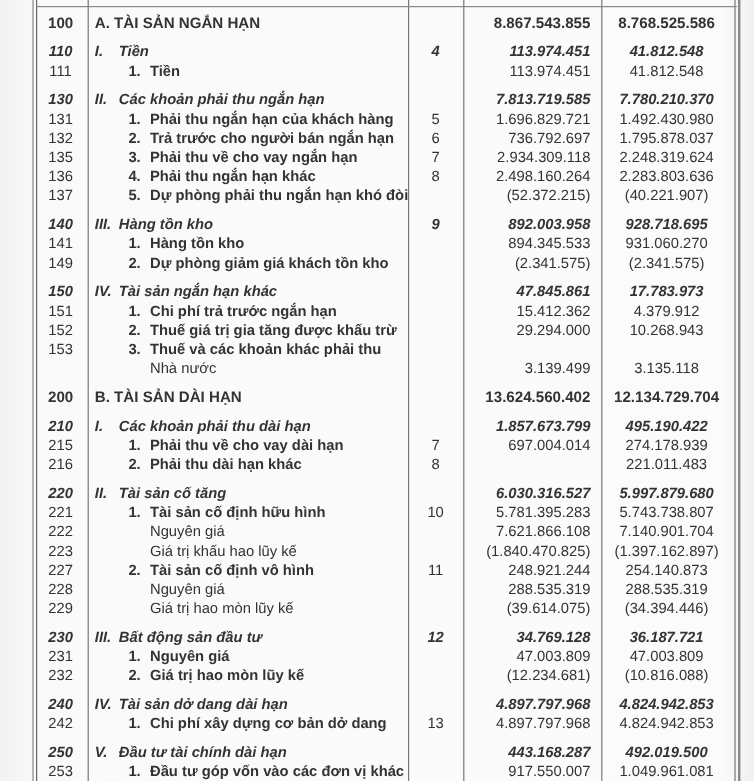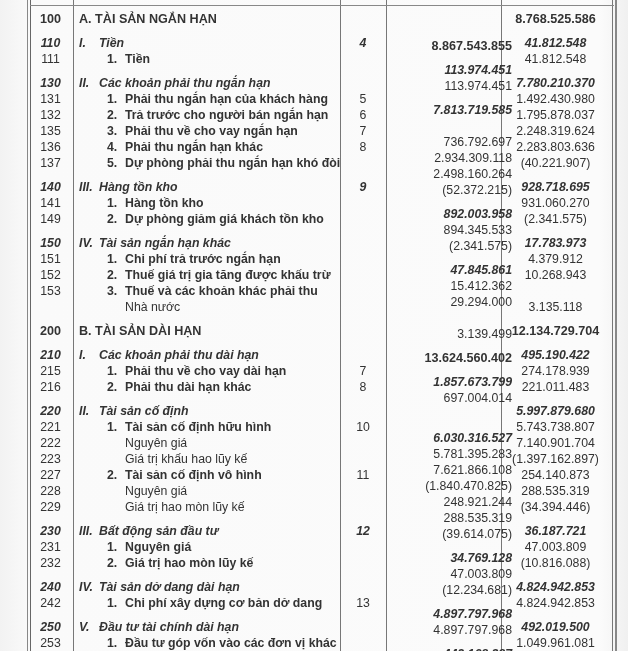--- a/index.html
+++ b/index.html
@@ -27,21 +27,21 @@
     .hline-top { position: absolute; left: 30px; top: 5px; width: 584px; height: 1px; background: #888; }
 
     .rows { position: absolute; left: 0; top: 9px; width: 628px; }
     .row { position: relative; height: 16px; font-size: 12.3px; line-height: 16px; }
     .row.gap { margin-top: 8px; }
     .row.top { margin-top: 2px; padding-left: 36px; }
     .cell { position: absolute; top: 0; white-space: nowrap; }
     .c-code { left: 33px; width: 35px; text-align: center; }
     .c-desc { left: 79px; width: 260px; }
     .c-note { left: 342px; width: 42px; text-align: center; }
-    .c-cy { left: 404px; width: 108px; text-align: right; margin-top: 27px; }
+    .c-cy { left: 384px; width: 108px; text-align: right; }
     .c-py { left: 503px; width: 105px; text-align: center; }
 
     .lvl-A .cell { font-weight: bold; font-size: 12.6px; }
     .lvl-section .cell { font-weight: bold; font-style: italic; }
     .lvl-section .c-desc .roman { display: inline-block; width: 20px; }
     .lvl-item .c-desc { padding-left: 28px; font-weight: bold; }
     .lvl-item .c-desc .num { display: inline-block; width: 18px; }
     .lvl-sub .c-desc { padding-left: 46px; }
     .lvl-cont .c-desc { padding-left: 46px; }
   </style>
@@ -85,20 +85,21 @@
         <div class="cell c-code">130</div>
         <div class="cell c-desc"><span class="roman">II.</span><span>Các khoản phải thu ngắn hạn</span></div>
         <div class="cell c-note"></div>
         <div class="cell c-cy">7.813.719.585</div>
         <div class="cell c-py">7.780.210.370</div>
       </div>
       <div class="row lvl-item">
         <div class="cell c-code">131</div>
         <div class="cell c-desc"><span class="num">1.</span><span>Phải thu ngắn hạn của khách hàng</span></div>
         <div class="cell c-note">5</div>
+        <div class="cell c-cy">1.696.829.721</div>
         <div class="cell c-py">1.492.430.980</div>
       </div>
       <div class="row lvl-item">
         <div class="cell c-code">132</div>
         <div class="cell c-desc"><span class="num">2.</span><span>Trả trước cho người bán ngắn hạn</span></div>
         <div class="cell c-note">6</div>
         <div class="cell c-cy">736.792.697</div>
         <div class="cell c-py">1.795.878.037</div>
       </div>
       <div class="row lvl-item">
@@ -200,21 +201,21 @@
         <div class="cell c-py">274.178.939</div>
       </div>
       <div class="row lvl-item">
         <div class="cell c-code">216</div>
         <div class="cell c-desc"><span class="num">2.</span><span>Phải thu dài hạn khác</span></div>
         <div class="cell c-note">8</div>
         <div class="cell c-py">221.011.483</div>
       </div>
       <div class="row lvl-section gap">
         <div class="cell c-code">220</div>
-        <div class="cell c-desc"><span class="roman">II.</span><span>Tài sản cố định</span></div>
+        <div class="cell c-desc"><span class="roman">II.</span><span>Tài sản cố tăng</span></div>
         <div class="cell c-note"></div>
         <div class="cell c-cy">6.030.316.527</div>
         <div class="cell c-py">5.997.879.680</div>
       </div>
       <div class="row lvl-item">
         <div class="cell c-code">221</div>
         <div class="cell c-desc"><span class="num">1.</span><span>Tài sản cố định hữu hình</span></div>
         <div class="cell c-note">10</div>
         <div class="cell c-cy">5.781.395.283</div>
         <div class="cell c-py">5.743.738.807</div>

